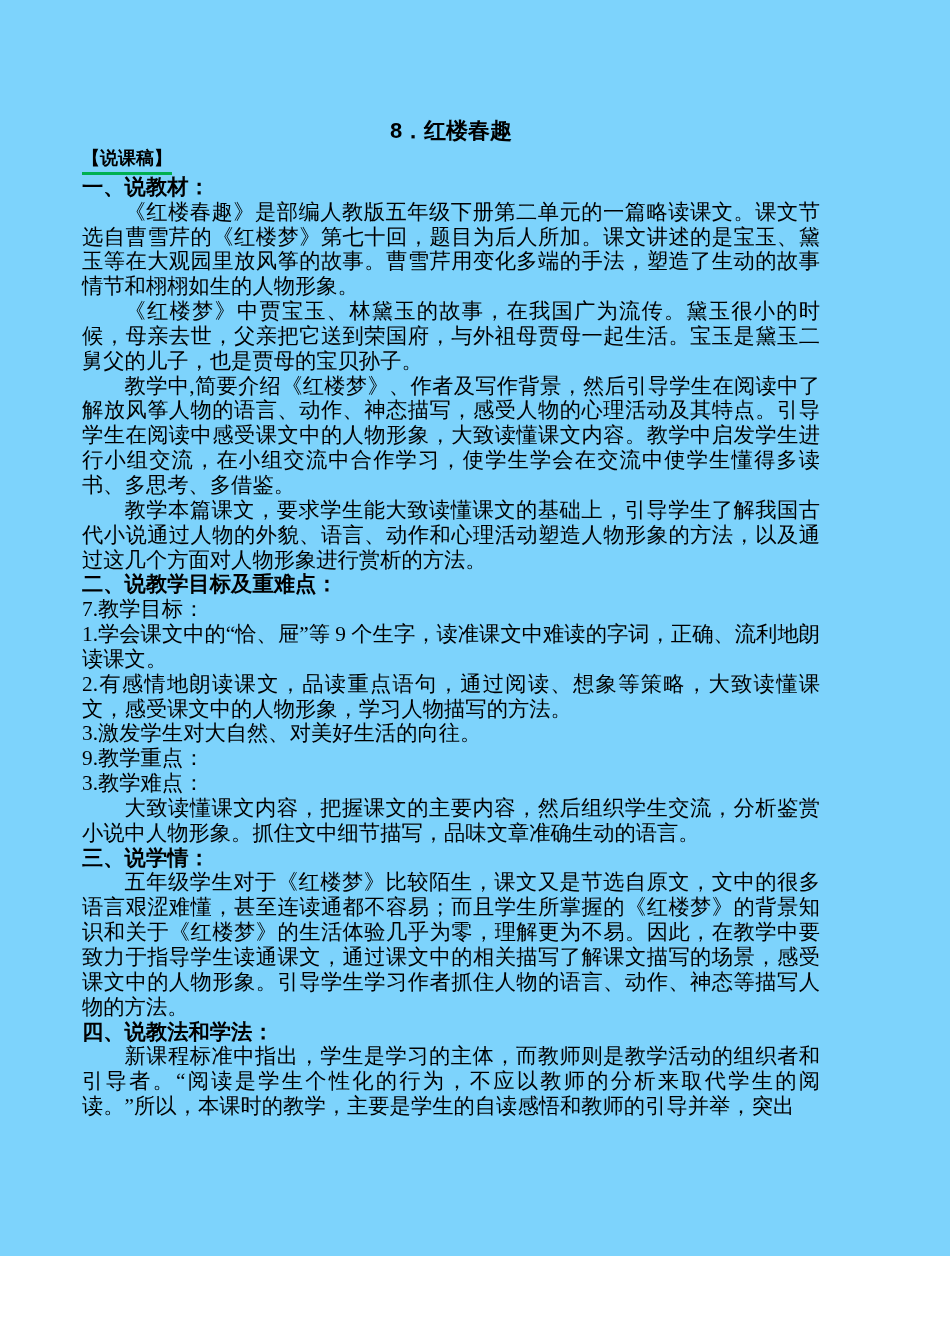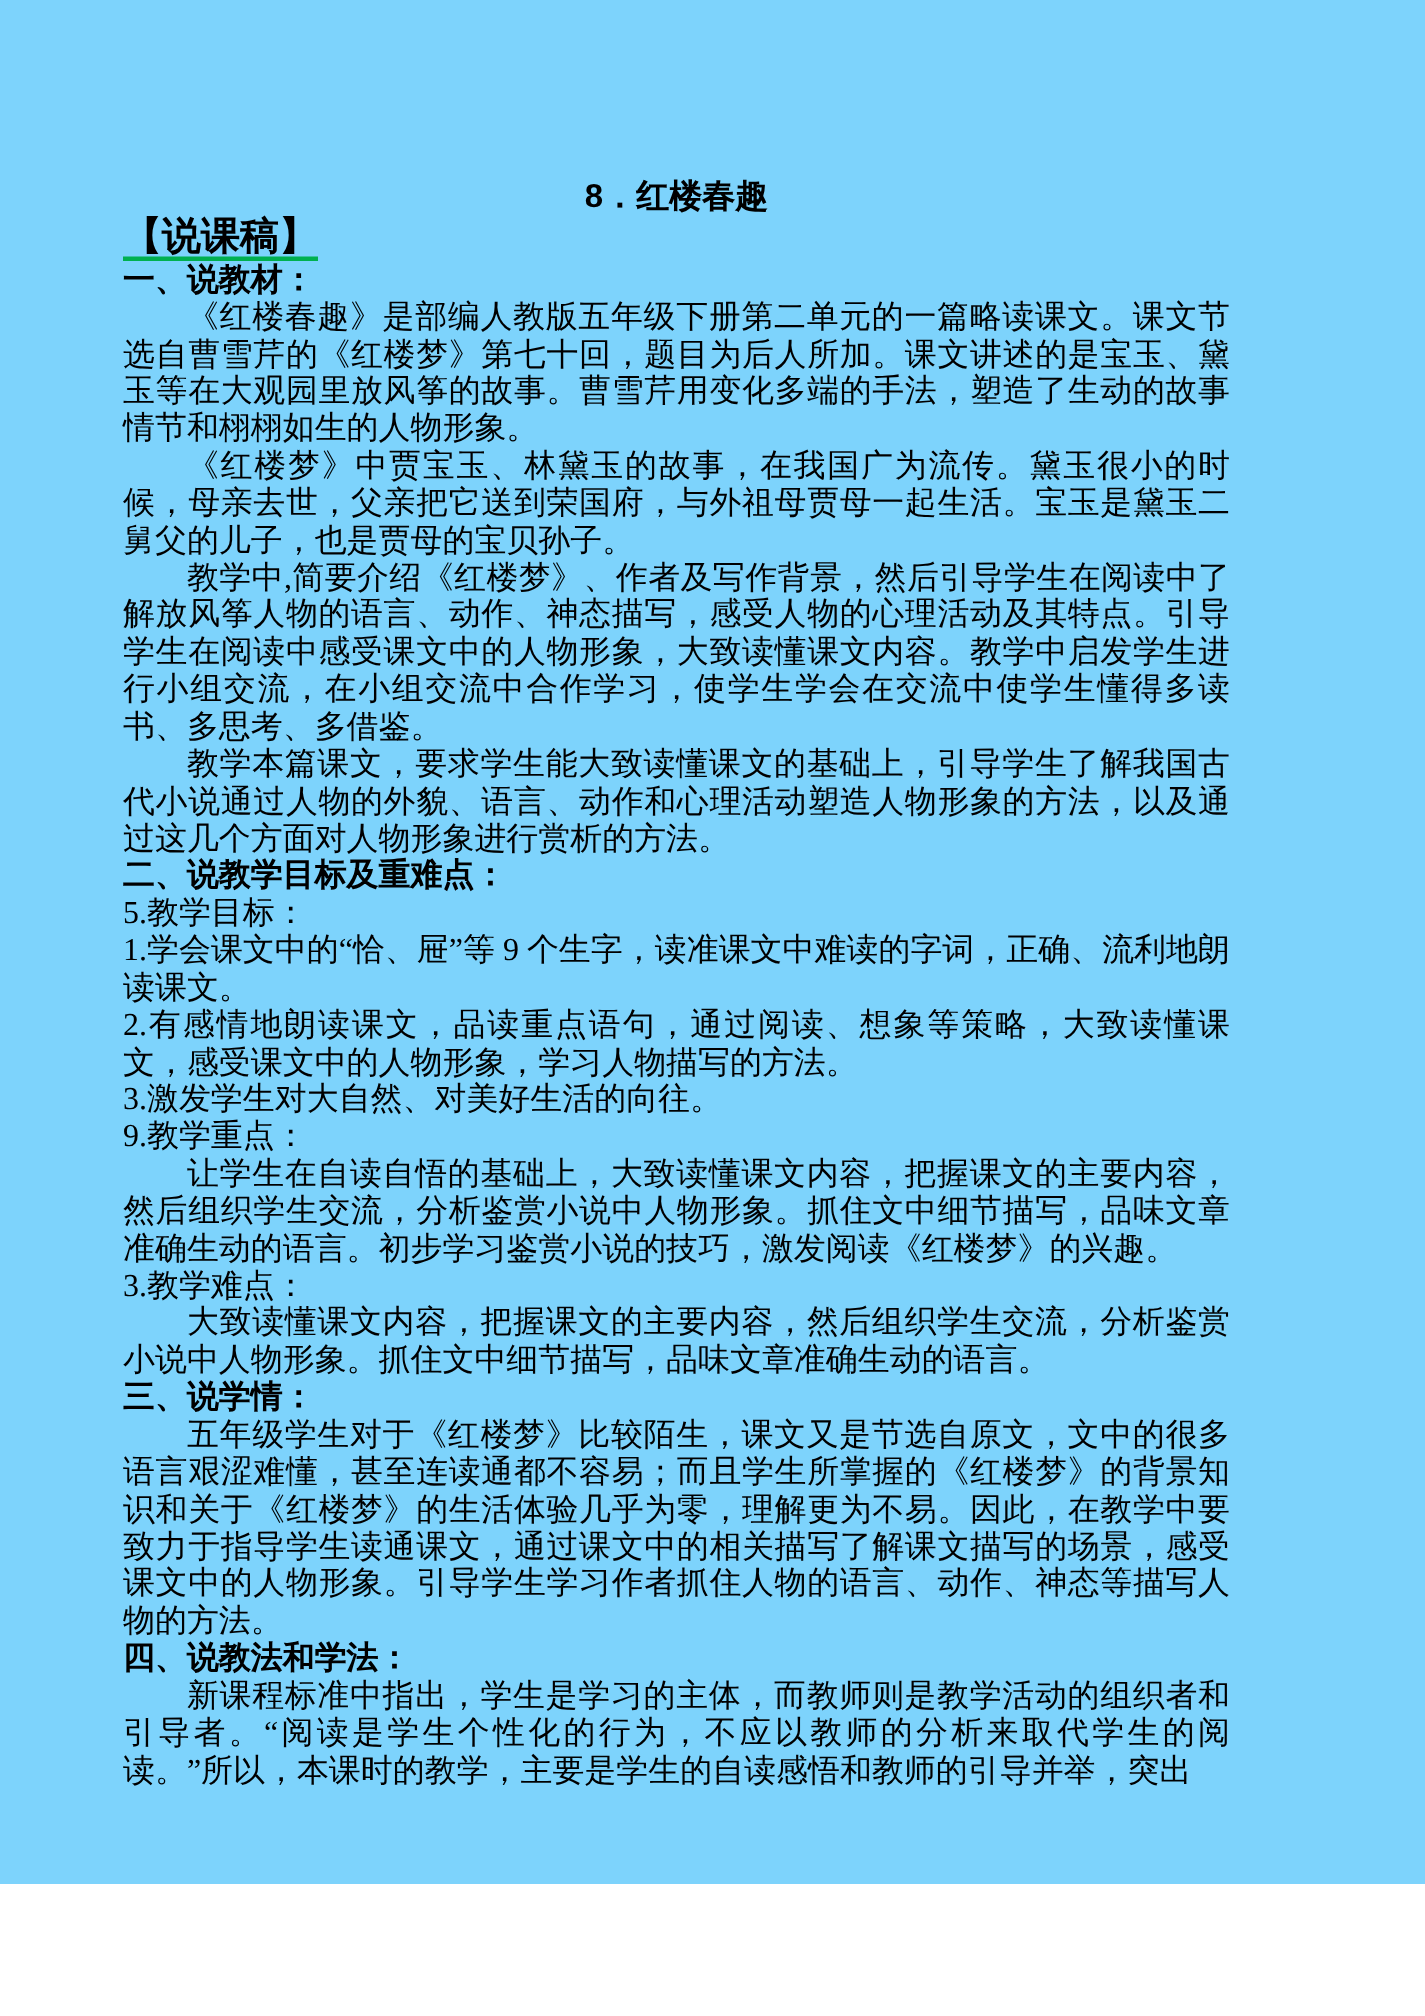--- a/index.html
+++ b/index.html
@@ -28,21 +28,21 @@
     line-height: 25px;
     margin-bottom: 2px;
   }
   .tag-line {
     line-height: 24.85px;
   }
   .tag {
     display: inline-block;
     font-family: "Liberation Sans", "DejaVu Sans", sans-serif;
     font-weight: bold;
-    font-size: 26px;
+    font-size: 18px;
     border-bottom: 3px solid var(--accent-green, #00b050);
     padding-bottom: 1px;
   }
   .heading {
     font-family: "Liberation Sans", "DejaVu Sans", sans-serif;
     font-weight: bold;
     text-align: justify;
   }
   .para {
     text-align: justify;
@@ -60,26 +60,25 @@
   <div class="tag-line">
     <span class="tag">【说课稿】</span>
   </div>
   <div id="doc-content">
       <div class="heading">一、说教材：</div>
       <div class="para indent">《红楼春趣》是部编人教版五年级下册第二单元的一篇略读课文。课文节选自曹雪芹的《红楼梦》第七十回，题目为后人所加。课文讲述的是宝玉、黛玉等在大观园里放风筝的故事。曹雪芹用变化多端的手法，塑造了生动的故事情节和栩栩如生的人物形象。</div>
       <div class="para indent">《红楼梦》中贾宝玉、林黛玉的故事，在我国广为流传。黛玉很小的时候，母亲去世，父亲把它送到荣国府，与外祖母贾母一起生活。宝玉是黛玉二舅父的儿子，也是贾母的宝贝孙子。</div>
       <div class="para indent">教学中,简要介绍《红楼梦》、作者及写作背景，然后引导学生在阅读中了解放风筝人物的语言、动作、神态描写，感受人物的心理活动及其特点。引导学生在阅读中感受课文中的人物形象，大致读懂课文内容。教学中启发学生进行小组交流，在小组交流中合作学习，使学生学会在交流中使学生懂得多读书、多思考、多借鉴。</div>
       <div class="para indent">教学本篇课文，要求学生能大致读懂课文的基础上，引导学生了解我国古代小说通过人物的外貌、语言、动作和心理活动塑造人物形象的方法，以及通过这几个方面对人物形象进行赏析的方法。</div>
       <div class="heading">二、说教学目标及重难点：</div>
-      <div class="para">5.教学目标：</div>
+      <div class="para">7.教学目标：</div>
       <div class="para">1.学会课文中的“恰、屉”等 9 个生字，读准课文中难读的字词，正确、流利地朗读课文。</div>
       <div class="para">2.有感情地朗读课文，品读重点语句，通过阅读、想象等策略，大致读懂课文，感受课文中的人物形象，学习人物描写的方法。</div>
       <div class="para">3.激发学生对大自然、对美好生活的向往。</div>
       <div class="para">9.教学重点：</div>
-      <div class="para indent">让学生在自读自悟的基础上，大致读懂课文内容，把握课文的主要内容，然后组织学生交流，分析鉴赏小说中人物形象。抓住文中细节描写，品味文章准确生动的语言。初步学习鉴赏小说的技巧，激发阅读《红楼梦》的兴趣。</div>
       <div class="para">3.教学难点：</div>
       <div class="para indent">大致读懂课文内容，把握课文的主要内容，然后组织学生交流，分析鉴赏小说中人物形象。抓住文中细节描写，品味文章准确生动的语言。</div>
       <div class="heading">三、说学情：</div>
       <div class="para indent">五年级学生对于《红楼梦》比较陌生，课文又是节选自原文，文中的很多语言艰涩难懂，甚至连读通都不容易；而且学生所掌握的《红楼梦》的背景知识和关于《红楼梦》的生活体验几乎为零，理解更为不易。因此，在教学中要致力于指导学生读通课文，通过课文中的相关描写了解课文描写的场景，感受课文中的人物形象。引导学生学习作者抓住人物的语言、动作、神态等描写人物的方法。</div>
       <div class="heading">四、说教法和学法：</div>
       <div class="para indent">新课程标准中指出，学生是学习的主体，而教师则是教学活动的组织者和引导者。“阅读是学生个性化的行为，不应以教师的分析来取代学生的阅读。”所以，本课时的教学，主要是学生的自读感悟和教师的引导并举，突出</div>
     </div>
 </div>
 
 </body></html>

